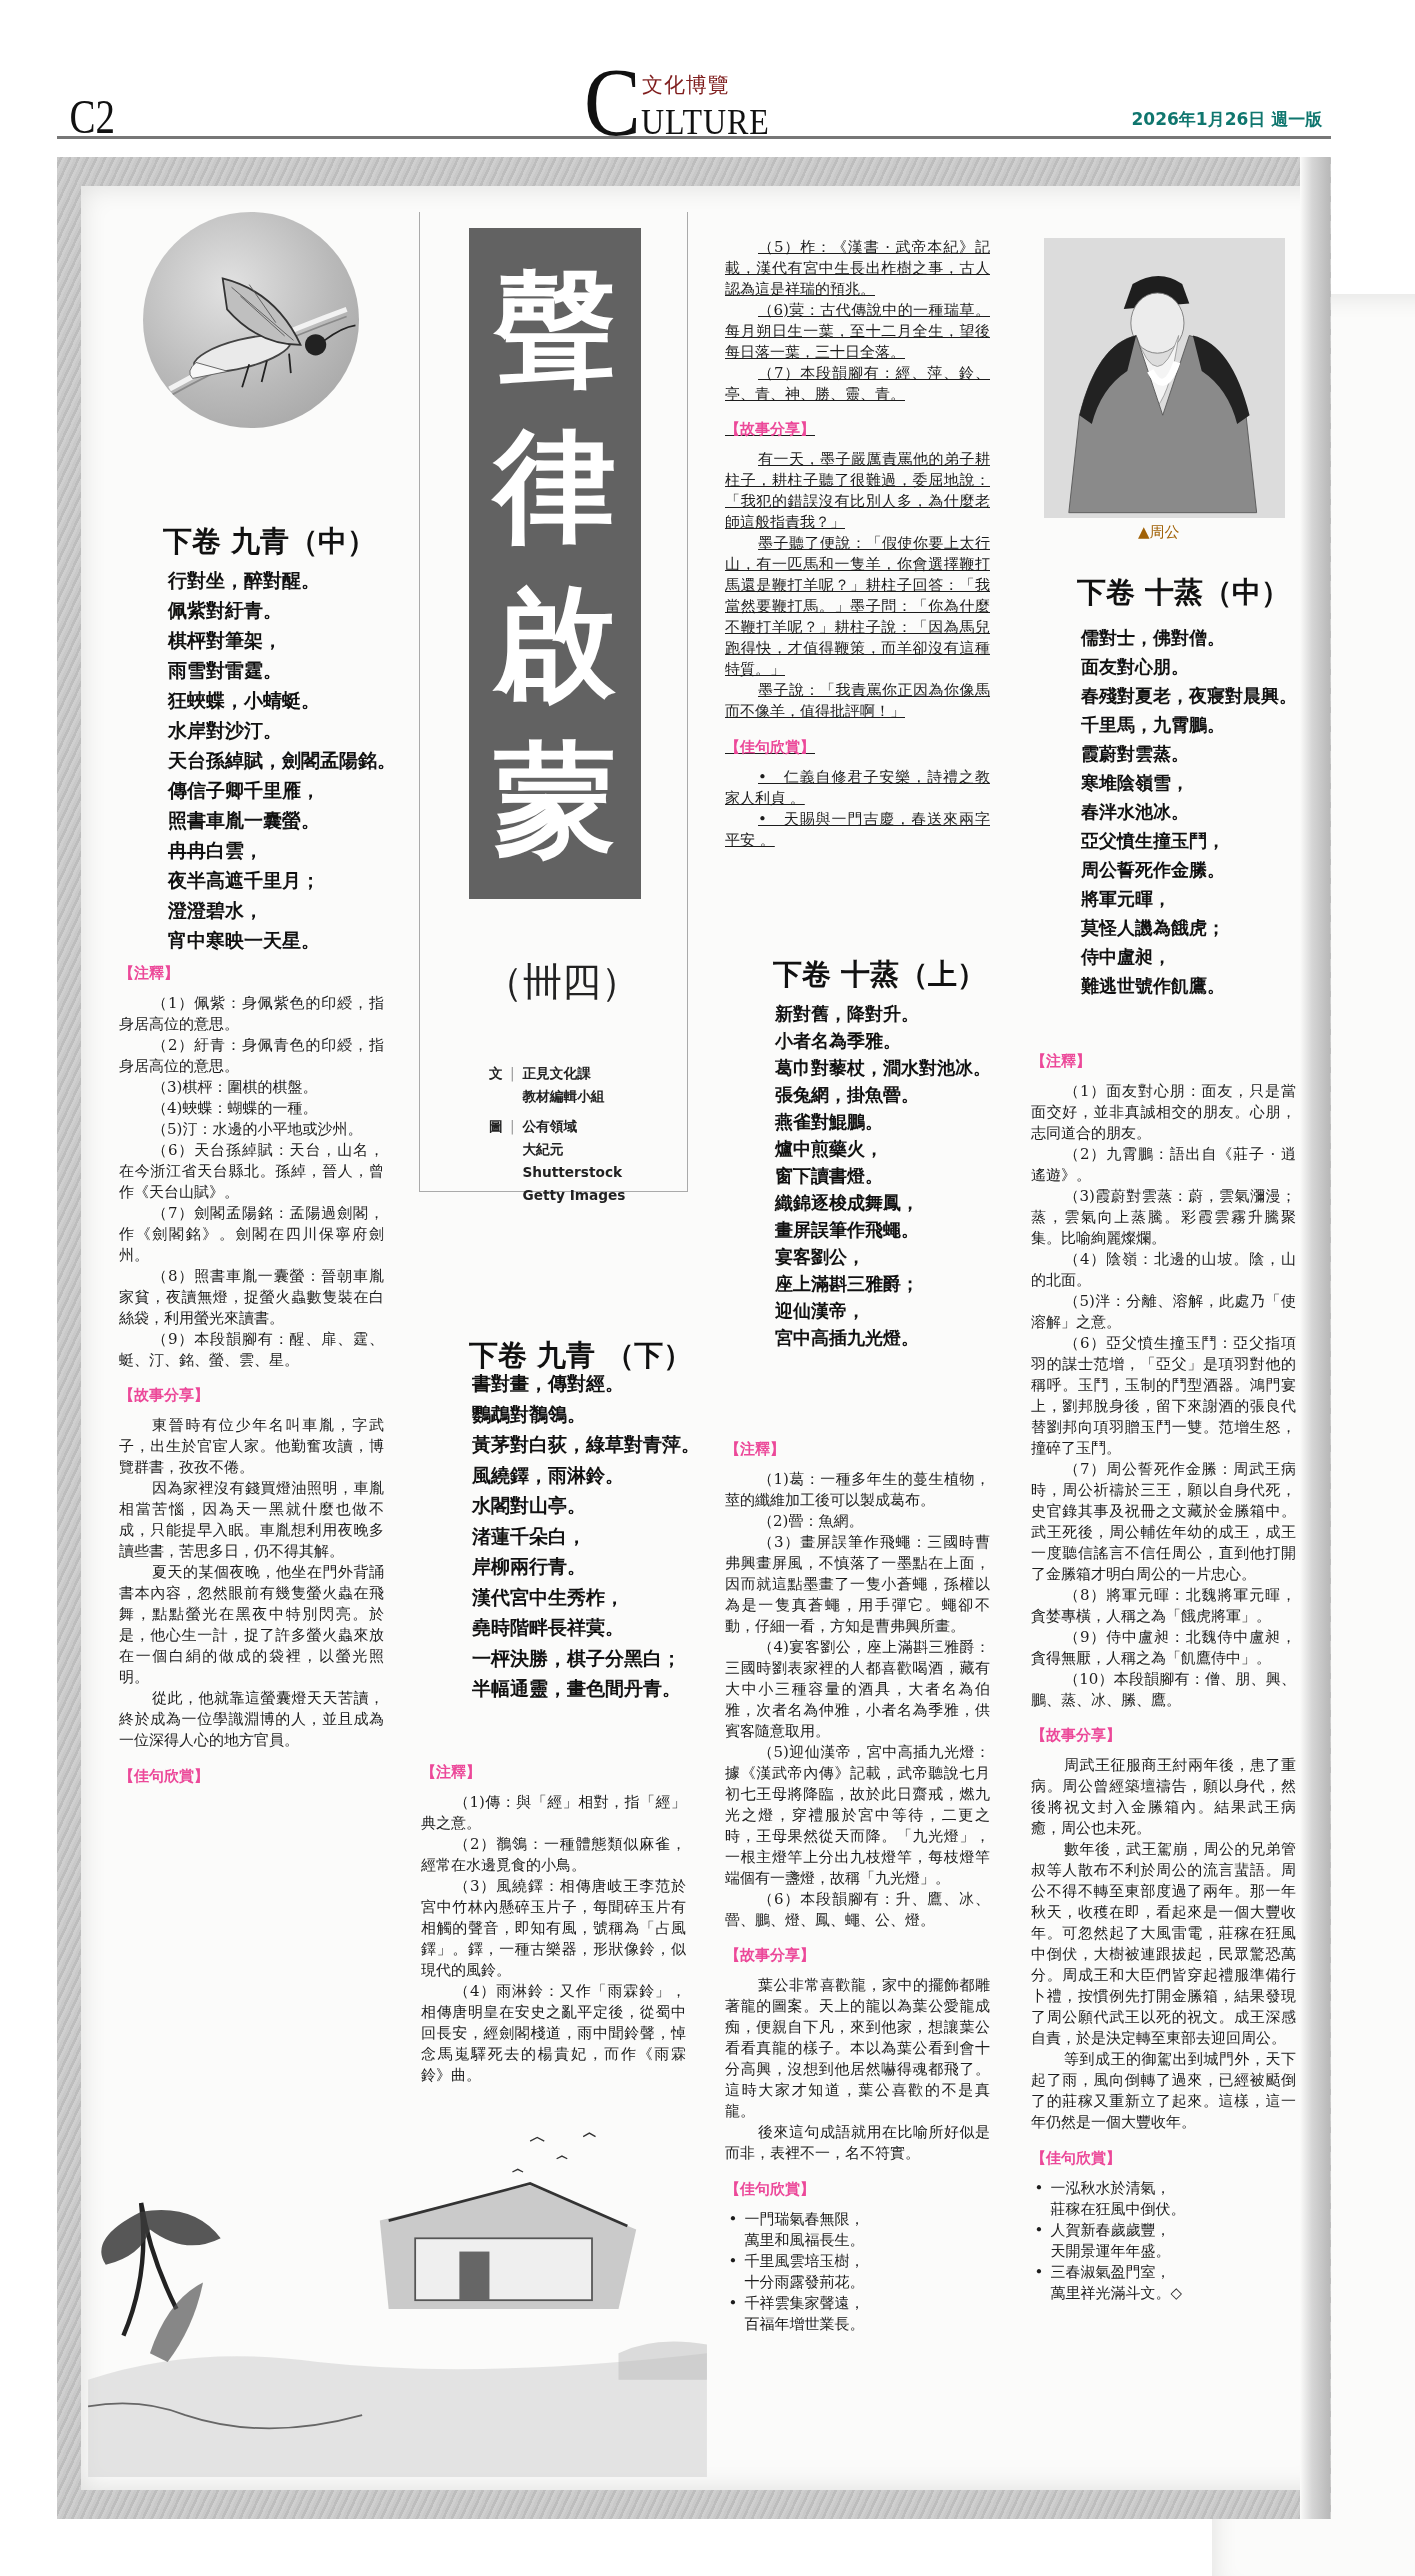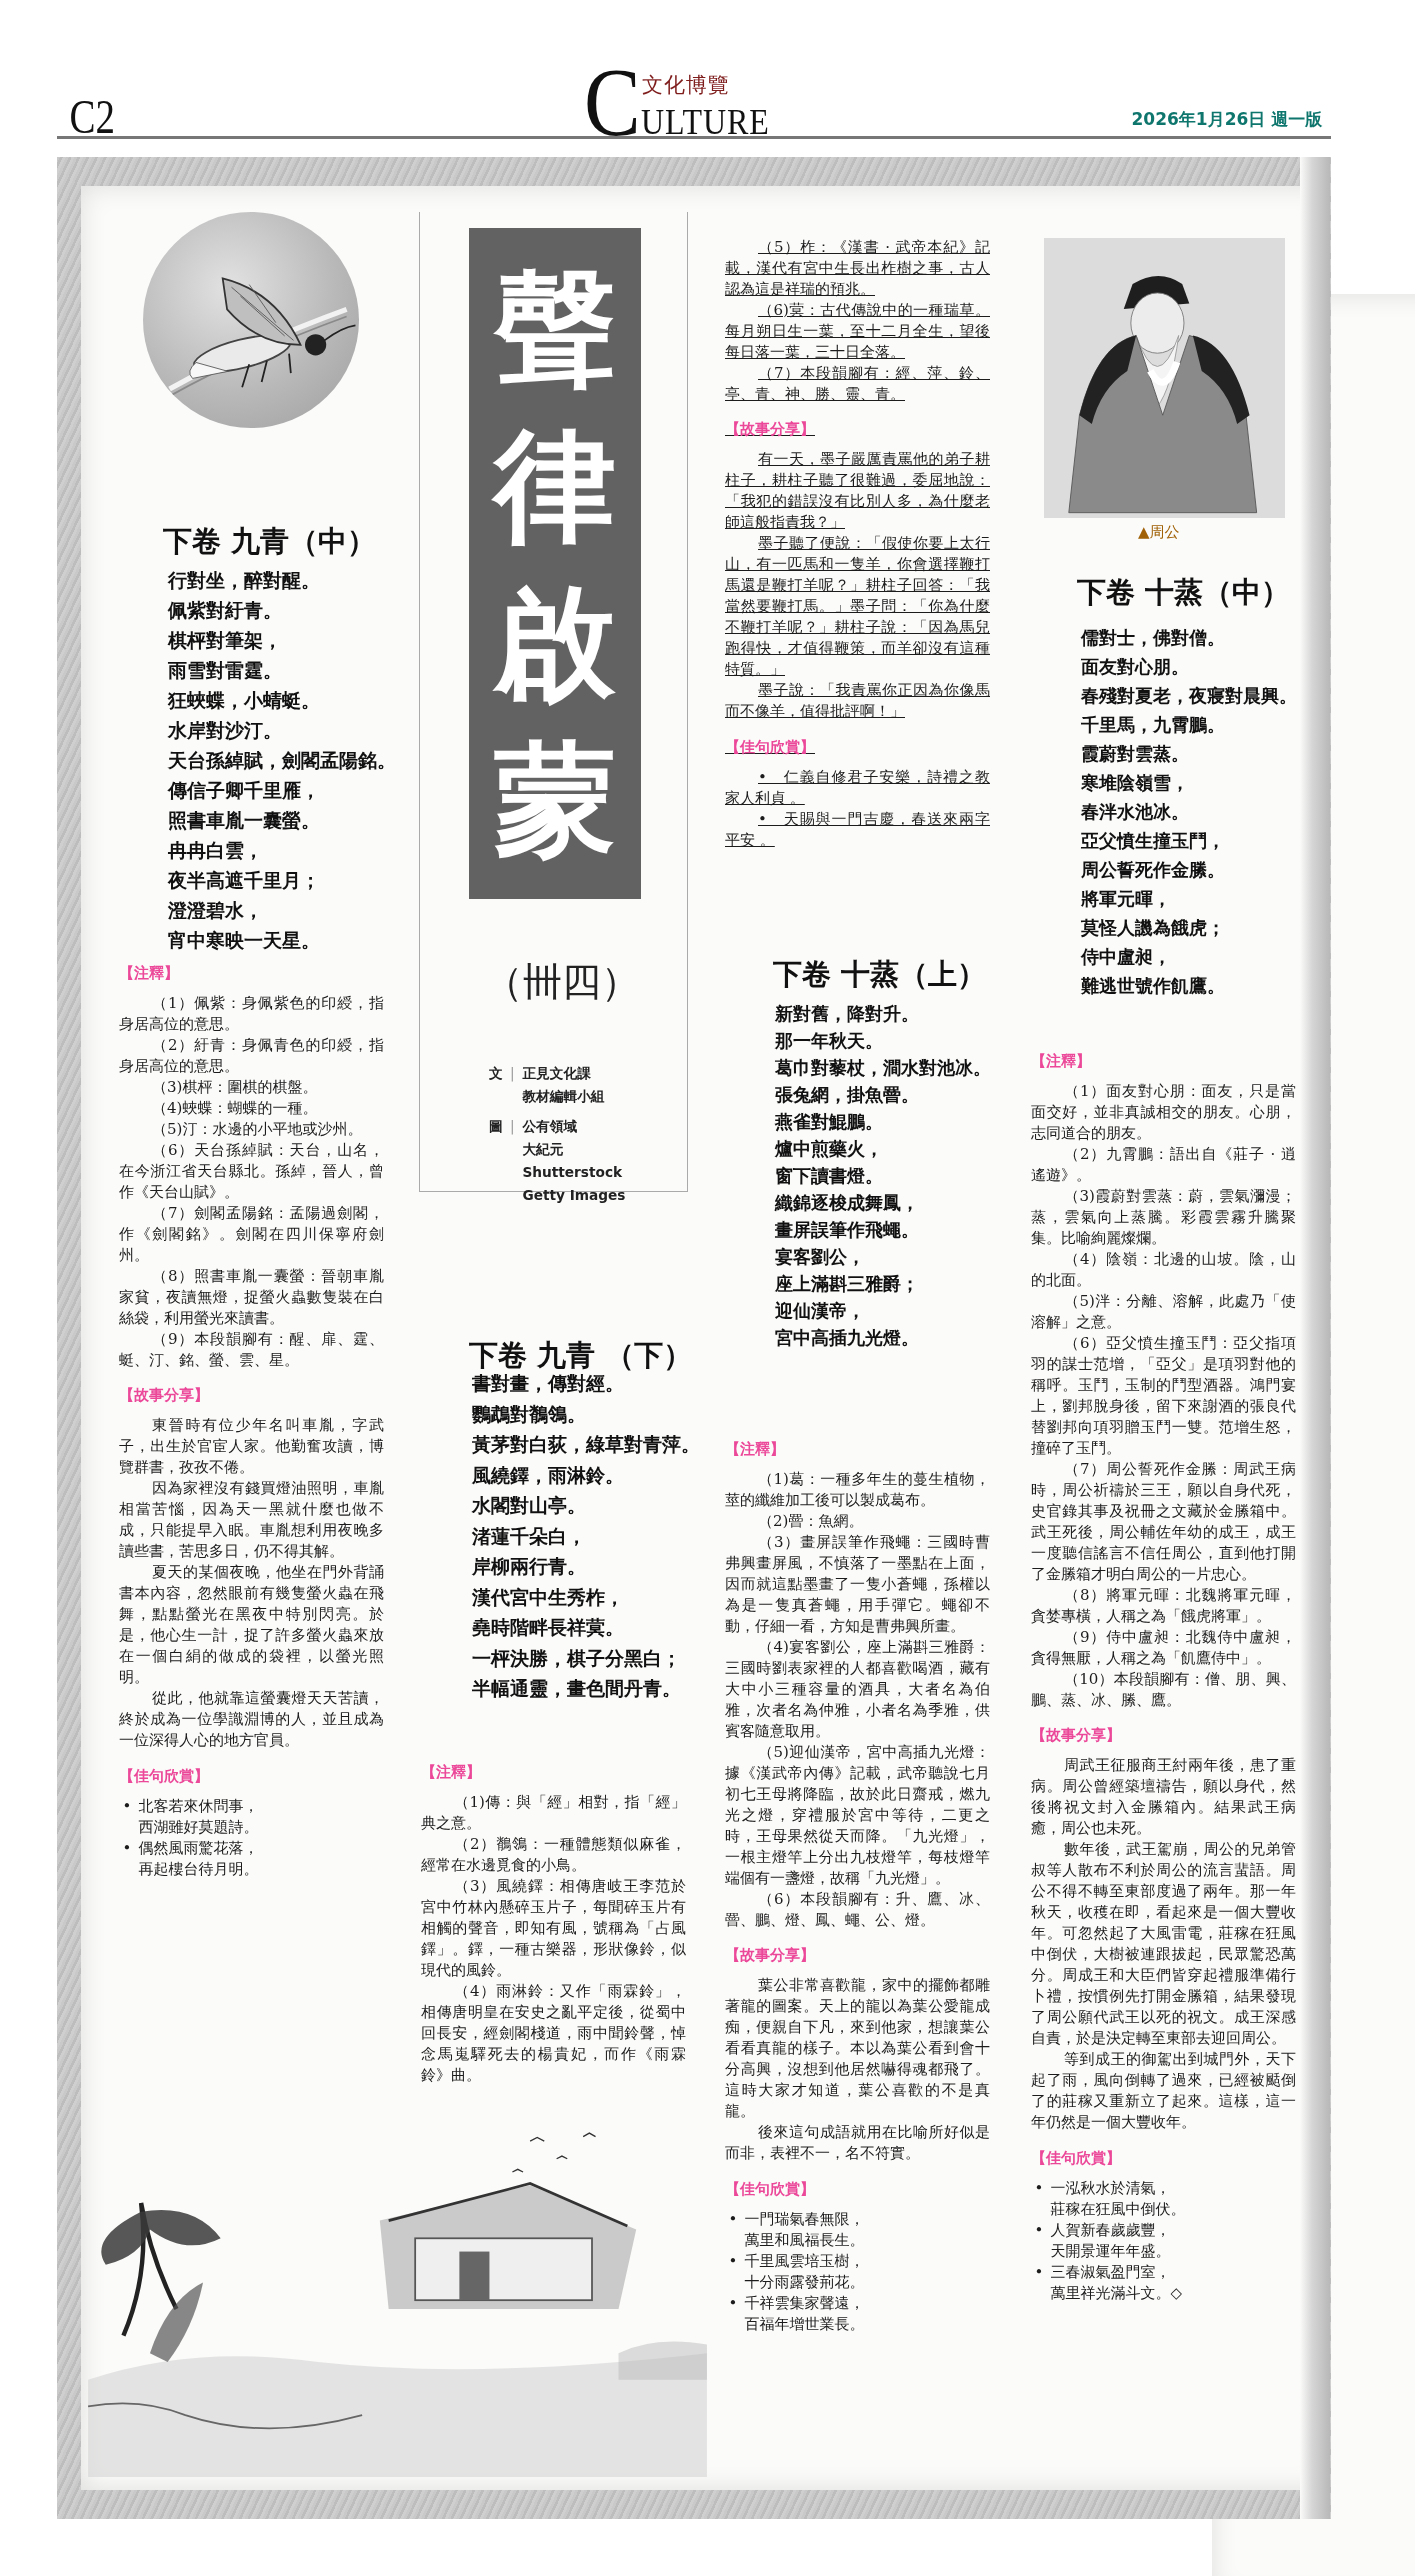--- a/index.html
+++ b/index.html
@@ -132,30 +132,20 @@
   <p>（6）天台孫綽賦：天台，山名，在今浙江省天台縣北。孫綽，晉人，曾作《天台山賦》。</p>
   <p>（7）劍閣孟陽銘：孟陽過劍閣，作《劍閣銘》。劍閣在四川保寧府劍州。</p>
   <p>（8）照書車胤一囊螢：晉朝車胤家貧，夜讀無燈，捉螢火蟲數隻裝在白絲袋，利用螢光來讀書。</p>
   <p>（9）本段韻腳有：醒、扉、霆、蜓、汀、銘、螢、雲、星。</p>
   <div class="sub">【故事分享】</div>
   <p>東晉時有位少年名叫車胤，字武子，出生於官宦人家。他勤奮攻讀，博覽群書，孜孜不倦。</p>
   <p>因為家裡沒有錢買燈油照明，車胤相當苦惱，因為天一黑就什麼也做不成，只能提早入眠。車胤想利用夜晚多讀些書，苦思多日，仍不得其解。</p>
   <p>夏天的某個夜晚，他坐在門外背誦書本內容，忽然眼前有幾隻螢火蟲在飛舞，點點螢光在黑夜中特別閃亮。於是，他心生一計，捉了許多螢火蟲來放在一個白絹的做成的袋裡，以螢光照明。</p>
   <p>從此，他就靠這螢囊燈天天苦讀，終於成為一位學識淵博的人，並且成為一位深得人心的地方官員。</p>
   <div class="sub">【佳句欣賞】</div>
-  <ul>
-    <li>
-        <div>北客若來休問事，</div>
-        <div>西湖雖好莫題詩。</div>
-      </li>
-    <li>
-        <div>偶然風雨驚花落，</div>
-        <div>再起樓台待月明。</div>
-      </li>
-  </ul>
 </div>
 
 <div class="title-box"></div>
 <div class="title-plate">
   <span>聲</span>
   <span>律</span>
   <span>啟</span>
   <span>蒙</span>
 </div>
 <div class="volume">（卌四）</div>
@@ -213,21 +203,21 @@
   <div class="sub">【佳句欣賞】</div>
   <ul>
     <li class="indent-bullet">•　仁義自修君子安樂，詩禮之教家人利貞 。</li>
     <li class="indent-bullet">•　天賜與一門吉慶，春送來兩字平安 。</li>
   </ul>
 </div>
 
 <div class="section-heading" style="left:773px; top:955px;">下卷 十蒸（上）</div>
 <div class="verse" style="left:775px; top:1000px; line-height:27px; font-size:18px;">
   <div>新對舊，降對升。</div>
-  <div>那一年秋天。</div>
+  <div>小者名為季雅。</div>
   <div>葛巾對藜杖，澗水對池冰。</div>
   <div>張兔網，掛魚罾。</div>
   <div>燕雀對鯤鵬。</div>
   <div>爐中煎藥火，</div>
   <div>窗下讀書燈。</div>
   <div>織錦逐梭成舞鳳，</div>
   <div>畫屏誤筆作飛蠅。</div>
   <div>宴客劉公，</div>
   <div>座上滿斟三雅爵；</div>
   <div>迎仙漢帝，</div>

